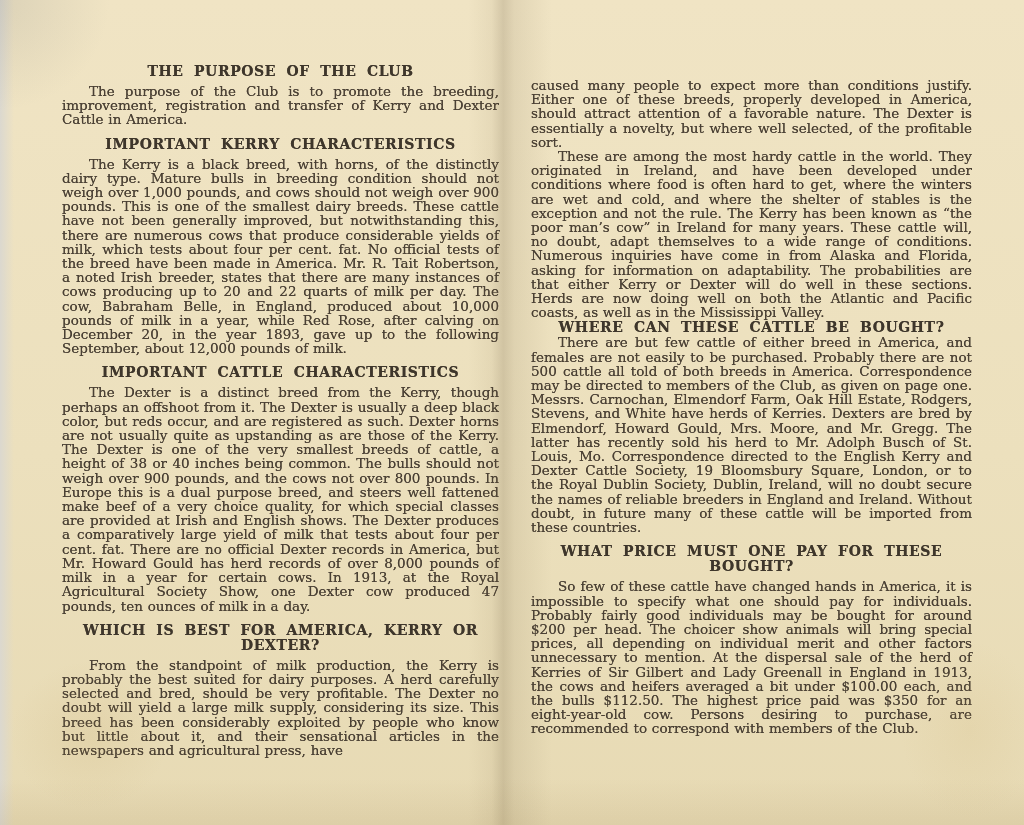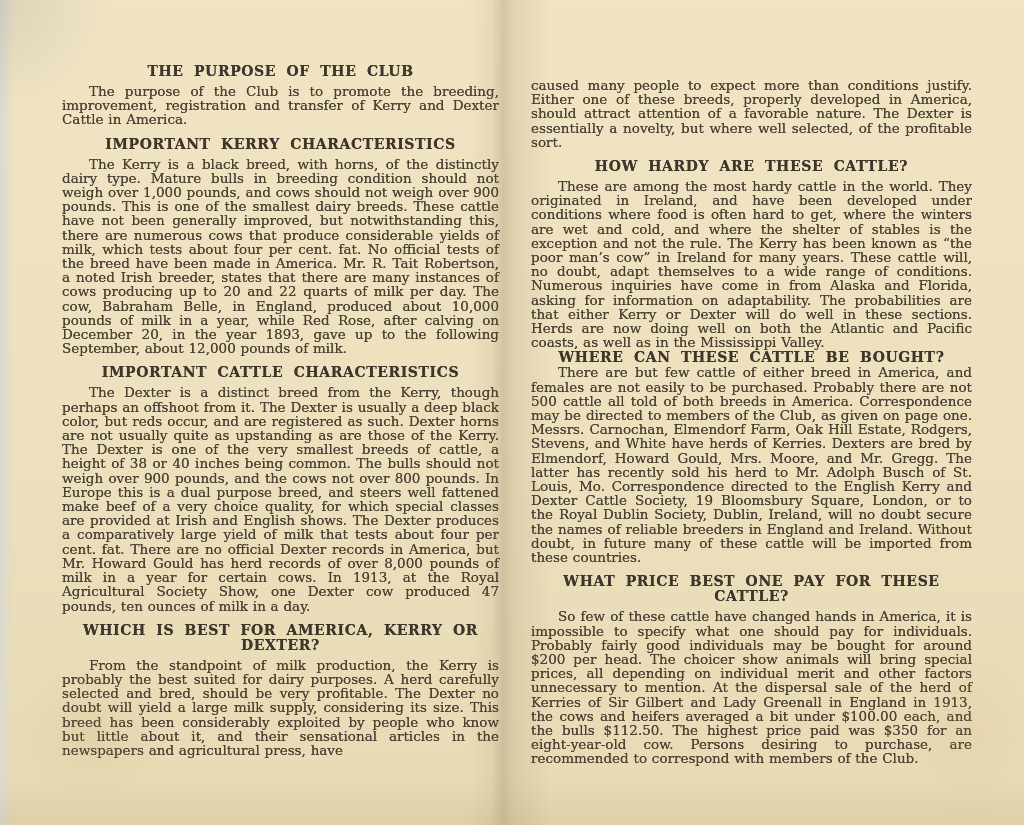--- a/index.html
+++ b/index.html
@@ -94,29 +94,28 @@
       <section>
         <h2>WHICH IS BEST FOR AMERICA, KERRY OR DEXTER?</h2>
         <p>From the standpoint of milk production, the Kerry is probably the best suited for dairy purposes.  A herd carefully selected and bred, should be very profitable.  The Dexter no doubt will yield a large milk supply, considering its size.  This breed has been considerably exploited by people who know but little about it, and their sensational articles in the newspapers and agricultural press, have</p>
       </section>
     </div>
   <div class="page-col right" id="page-right">
       <section>
         <p class="no-indent">caused many people to expect more than conditions justify. Either one of these breeds, properly developed in America, should attract attention of a favorable nature.  The Dexter is essentially a novelty, but where well selected, of the profitable sort.</p>
       </section>
       <section>
-        <h2>HOW HARDY ARE THESE CATTLE?</h2>
         <p>These are among the most hardy cattle in the world. They originated in Ireland, and have been developed under conditions where food is often hard to get, where the winters are wet and cold, and where the shelter of stables is the exception and not the rule.  The Kerry has been known as “the poor man’s cow” in Ireland for many years.  These cattle will, no doubt, adapt themselves to a wide range of conditions.  Numerous inquiries have come in from Alaska and Florida, asking for information on adaptability.  The probabilities are that either Kerry or Dexter will do well in these sections.  Herds are now doing well on both the Atlantic and Pacific coasts, as well as in the Mississippi Valley.</p>
       </section>
       <section>
         <h2 class="tight">WHERE CAN THESE CATTLE BE BOUGHT?</h2>
         <p>There are but few cattle of either breed in America, and females are not easily to be purchased.  Probably there are not 500 cattle all told of both breeds in America.  Correspondence may be directed to members of the Club, as given on page one.  Messrs. Carnochan, Elmendorf Farm, Oak Hill Estate, Rodgers, Stevens, and White have herds of Kerries.  Dexters are bred by Elmendorf, Howard Gould, Mrs. Moore, and Mr. Gregg.  The latter has recently sold his herd to Mr. Adolph Busch of St. Louis, Mo.  Correspondence directed to the English Kerry and Dexter Cattle Society, 19 Bloomsbury Square, London, or to the Royal Dublin Society, Dublin, Ireland, will no doubt secure the names of reliable breeders in England and Ireland.  Without doubt, in future many of these cattle will be imported from these countries.</p>
       </section>
       <section>
-        <h2>WHAT PRICE BEST ONE PAY FOR THESE CATTLE?</h2>
+        <h2>WHAT PRICE MUST ONE PAY FOR THESE BOUGHT?</h2>
         <p>So few of these cattle have changed hands in America, it is impossible to specify what one should pay for individuals.  Probably fairly good individuals may be bought for around $200 per head.  The choicer show animals will bring special prices, all depending on individual merit and other factors unnecessary to mention.  At the dispersal sale of the herd of Kerries of Sir Gilbert and Lady Greenall in England in 1913, the cows and heifers averaged a bit under $100.00 each, and the bulls $112.50.  The highest price paid was $350 for an eight-year-old cow.  Persons desiring to purchase, are recommended to correspond with members of the Club.</p>
       </section>
     </div>
   <div class="gutter-shadow"></div>
   <div class="edge-left"></div>
   <div class="corner-shade"></div>
   <div class="bottom-shade"></div>
   <div class="stain-a"></div>
   <div class="stain-b"></div>
 </div>

